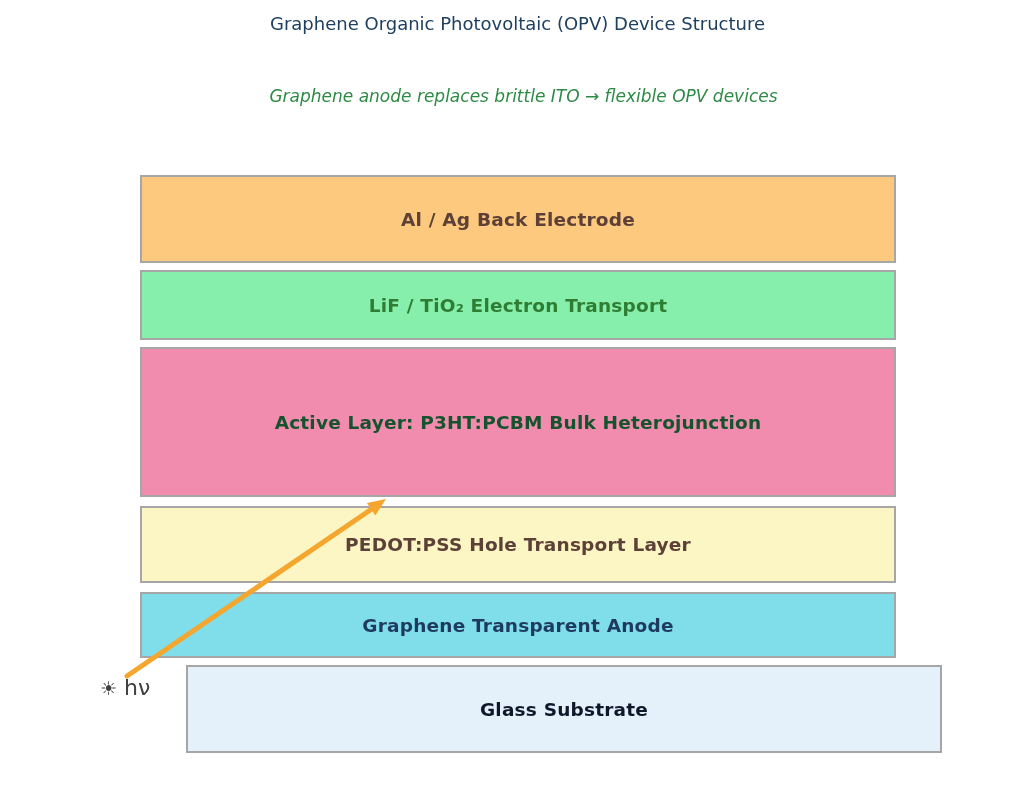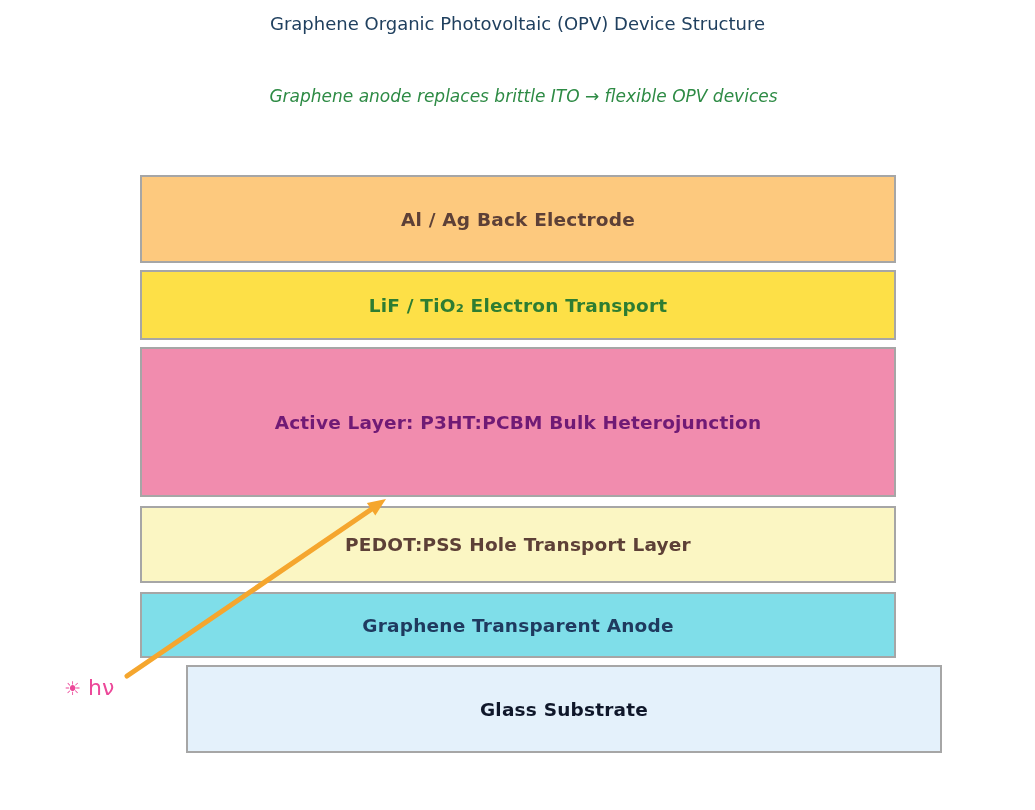--- a/index.html
+++ b/index.html
@@ -86,42 +86,42 @@
 <div class="figure">
 
   <div class="title" style="color: rgb(32, 64, 95);">Graphene Organic Photovoltaic (OPV) Device Structure</div>
 
   <div class="subtitle" style="color: rgb(46, 139, 69);">Graphene anode replaces brittle ITO → flexible OPV devices</div>
 
   <div class="layer layer-0" style="background: rgb(253, 201, 126); color: rgb(93, 64, 55); border-color: rgb(166, 166, 166);">
     <span>Al / Ag Back Electrode</span>
   </div>
 
-  <div class="layer layer-1" style="background: #fde047; color: rgb(46, 125, 50); border-color: rgb(166, 166, 166);">
+  <div class="layer layer-1" style="background: #86efac; color: rgb(46, 125, 50); border-color: rgb(166, 166, 166);">
     <span>LiF / TiO₂ Electron Transport</span>
   </div>
 
-  <div class="layer layer-2" style="background: rgb(241, 140, 174); color: #701a75; border-color: rgb(166, 166, 166);">
+  <div class="layer layer-2" style="background: rgb(241, 140, 174); color: #14532d; border-color: rgb(166, 166, 166);">
     <span>Active Layer: P3HT:PCBM Bulk Heterojunction</span>
   </div>
 
   <div class="layer layer-4" style="background: rgb(127, 222, 233); color: rgb(31, 58, 95); border-color: rgb(166, 166, 166);">
     <span>Graphene Transparent Anode</span>
   </div>
 
   <div class="layer layer-3" style="background: rgb(251, 246, 195); color: rgb(93, 64, 55); border-color: rgb(166, 166, 166);">
     <span>PEDOT:PSS Hole Transport Layer</span>
   </div>
 
   <div class="layer layer-5" style="background: rgb(228, 241, 251); color: #0f172a; border-color: rgb(166, 166, 166); margin-left: 46px;">
     <span>Glass Substrate</span>
   </div>
 
   <svg class="arrow-svg" viewBox="0 0 1035 810" xmlns="http://www.w3.org/2000/svg">
     <line x1="127" y1="676" x2="374" y2="507.5" stroke="#f5a62e" stroke-width="5" stroke-linecap="round"></line>
     <polygon points="386,499 375.3,515.4 366.9,503.0" fill="#f5a62e"></polygon>
   </svg>
 
-  <div class="light-label" style="color: #ec4899;">
+  <div class="light-label" style="color: #404040; margin-left: 36px;">
     <span class="sun">☀</span><span>hν</span>
   </div>
 
 </div>
 
 </body></html>

